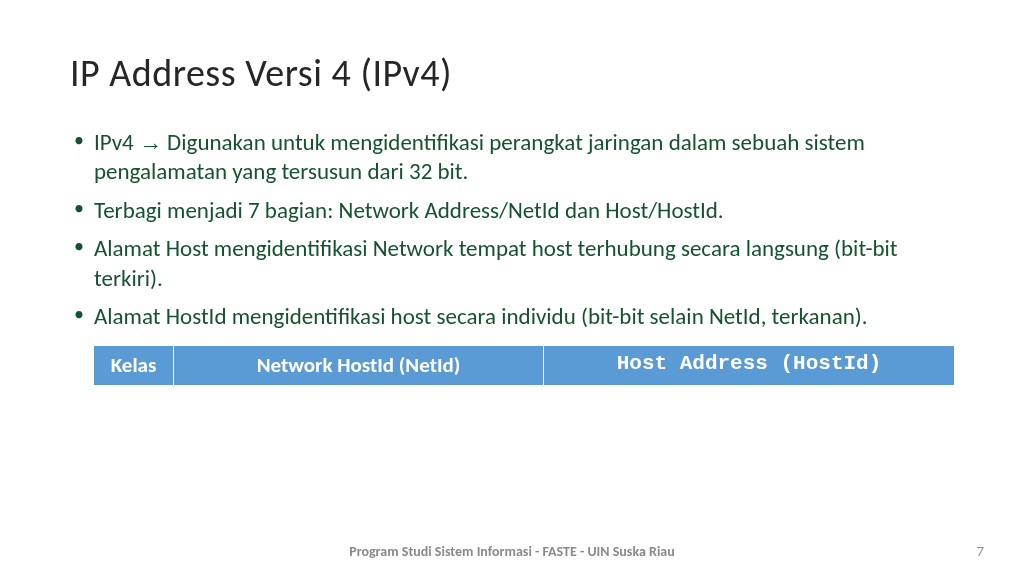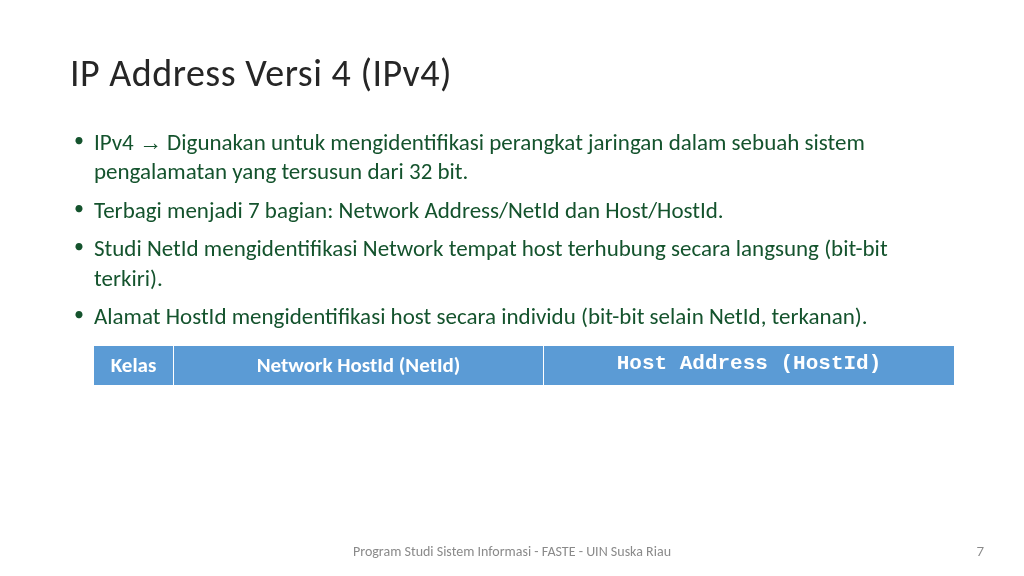--- a/index.html
+++ b/index.html
@@ -62,40 +62,41 @@
   .c-net   { flex: 0 0 370px; }
   .c-host  { flex: 1; }
   .footer {
     position: absolute;
     bottom: 16px;
     left: 0;
     width: 1024px;
     text-align: center;
     font-size: 14px;
     color: #8a8a8a;
+    font-weight: bold;
   }
   .pagenum {
     position: absolute;
     bottom: 16px;
     right: 40px;
     font-size: 15px;
     color: #8a8a8a;
   }
 </style>
 </head>
 <body>
 
 <h1 class="title">IP Address Versi 4 (IPv4)</h1>
 
 <ul class="bullets">
   <li>
     <span>IPv4 </span><span class="arrow">→</span><span> Digunakan untuk mengidentifikasi perangkat jaringan dalam sebuah sistem pengalamatan yang tersusun dari 32 bit.</span>
   </li>
   <li>Terbagi menjadi 7 bagian: Network Address/NetId dan Host/HostId.</li>
-  <li>Studi NetId mengidentifikasi Network tempat host terhubung secara langsung (bit-bit terkiri).</li>
+  <li>Alamat Host mengidentifikasi Network tempat host terhubung secara langsung (bit-bit terkiri).</li>
   <li>Alamat HostId mengidentifikasi host secara individu (bit-bit selain NetId, terkanan).</li>
 </ul>
 
 <div class="tbl">
   <div class="cell c-kelas">Kelas</div>
   <div class="cell c-net">Network HostId (NetId)</div>
   <div class="cell c-host">Host Address (HostId)</div>
 </div>
 
 <div class="footer">Program Studi Sistem Informasi - FASTE - UIN Suska Riau</div>

